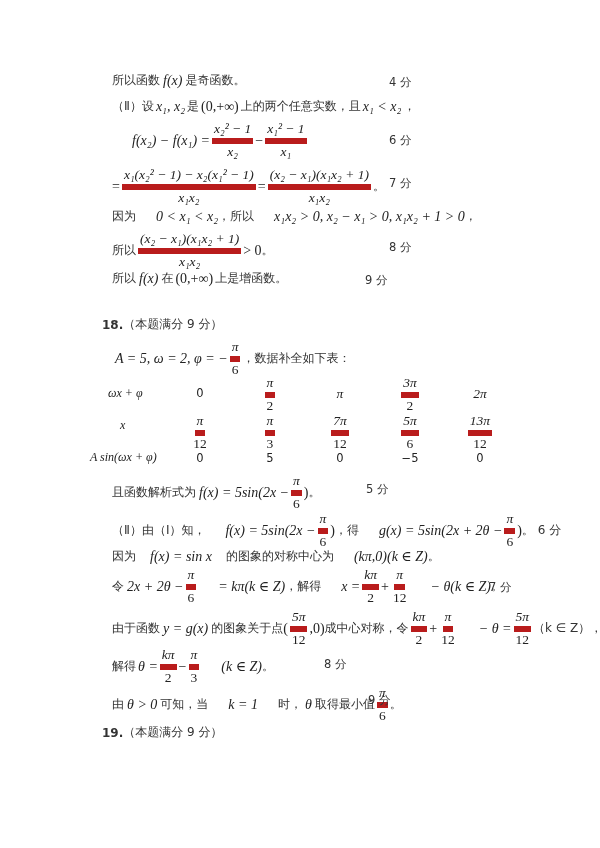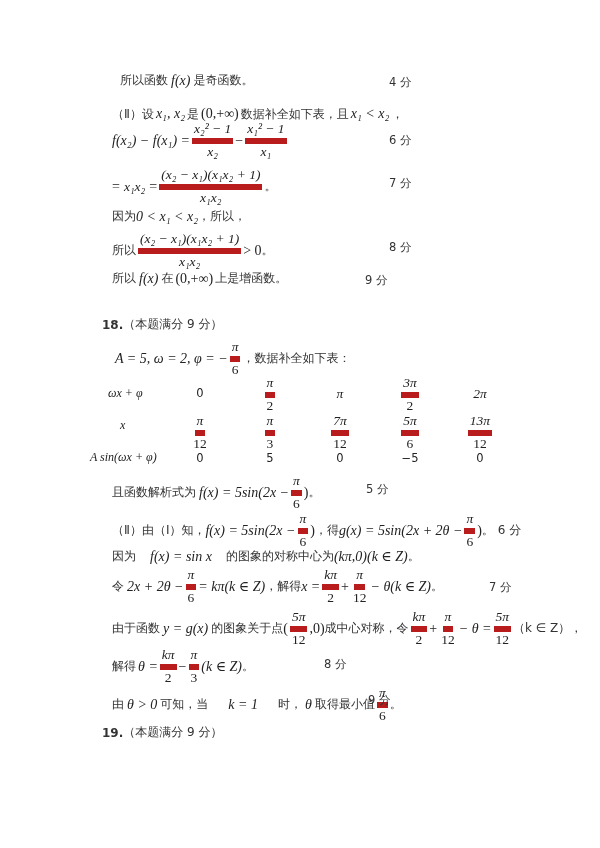--- a/index.html
+++ b/index.html
@@ -1,48 +1,48 @@
 <!DOCTYPE html>
 <html><head>
 <meta charset="utf-8">
 <style>
   * { box-sizing: border-box; margin: 0; padding: 0; }
   html, body { width: 600px; height: 848px; background: #ffffff; overflow: hidden; }
   body { position: relative; font-family: "DejaVu Serif", "Liberation Serif", serif; color: #222; font-size: 12.5px; }
   .line { position: absolute; left: 0; white-space: nowrap; display: flex; align-items: center; }
   .cn { font-family: "DejaVu Sans", "Liberation Sans", sans-serif; font-size: 12px; color: #333; }
-  .m { font-family: "Liberation Serif", "DejaVu Serif", serif; font-style: italic; font-size: 14px; }
+  .m { font-family: "Liberation Serif", "DejaVu Serif", serif; font-style: italic; font-size: 14px; margin-left: 20px; }
   .mr { font-family: "Liberation Serif", "DejaVu Serif", serif; font-size: 14px; }
   .score { position: absolute; font-family: "DejaVu Sans", "Liberation Sans", sans-serif; font-size: 11.5px; color: #333; }
   .frac { display: inline-flex; flex-direction: column; align-items: center; vertical-align: middle; margin: 0 2px; font-family: "Liberation Serif", serif; font-size: 13.5px; }
   .frac .num { border-bottom: 6px solid #b91c1c; padding: 0 2px 1px; line-height: 1.1; }
   .frac .den { padding: 1px 2px 0; line-height: 1.1; }
   .it { font-style: italic; }
   .heading { font-family: "DejaVu Sans", "Liberation Sans", sans-serif; font-size: 12px; color: #333; }
   .heading b { font-weight: bold; }
   .tcell { position: absolute; text-align: center; width: 60px; display: flex; justify-content: center; align-items: center; font-family: "Liberation Serif", serif; font-size: 13.5px; }
   .tcell.sans { font-family: "DejaVu Sans", "Liberation Sans", sans-serif; font-size: 11.5px; }
   .rowlabel { position: absolute; font-family: "Liberation Serif", serif; font-style: italic; font-size: 12px; }
 </style>
 </head>
 <body>
 
-<div class="line" style="top:72px; left:120px;">
+<div class="line" style="top:72px; left:112px;">
   <span class="cn">所以函数</span>
   <span class="m" style="margin:0 3px;">f(x)</span>
   <span class="cn">是奇函数。</span>
 </div>
 <span class="score" style="top:75px; left:389px;">4 分</span>
 
 <div class="line" style="top:98px; left:112px;">
   <span class="cn">（Ⅱ）设</span>
-  <span class="m" style="margin:8px 2px;">x₁, x₂</span>
+  <span class="m" style="margin:0 2px;">x₁, x₂</span>
   <span class="cn">是</span>
   <span class="mr" style="margin:0 2px;">(0,+∞)</span>
-  <span class="cn">数据补全如下表，且</span>
+  <span class="cn">上的两个任意实数，且</span>
   <span class="m" style="margin:0 2px;">x₁ &lt; x₂</span>
   <span class="cn">，</span>
 </div>
 
 <div class="line" style="top:122px; left:112px;">
   <span class="m">f(x₂) − f(x₁) =</span>
   <span class="frac">
       <span class="num it">x₂² − 1</span>
       <span class="den it">x₂</span>
     </span>
@@ -50,35 +50,37 @@
   <span class="frac">
       <span class="num it">x₁² − 1</span>
       <span class="den it">x₁</span>
     </span>
 </div>
 <span class="score" style="top:133px; left:389px;">6 分</span>
 
 <div class="line" style="top:168px; left:112px;">
   <span class="mr">=</span>
   <span class="frac">
+      <span class="num it">x₁(x₂² − 1) − x₂(x₁² − 1)</span>
       <span class="den it">x₁x₂</span>
     </span>
   <span class="mr">=</span>
   <span class="frac">
       <span class="num it">(x₂ − x₁)(x₁x₂ + 1)</span>
       <span class="den it">x₁x₂</span>
     </span>
   <span class="cn">。</span>
 </div>
 <span class="score" style="top:176px; left:389px;">7 分</span>
 
 <div class="line" style="top:208px; left:112px;">
   <span class="cn">因为</span>
   <span class="m">0 &lt; x₁ &lt; x₂</span>
   <span class="cn">，所以</span>
+  <span class="m">x₁x₂ &gt; 0, x₂ − x₁ &gt; 0, x₁x₂ + 1 &gt; 0</span>
   <span class="cn">，</span>
 </div>
 
 <div class="line" style="top:232px; left:112px;">
   <span class="cn">所以</span>
   <span class="frac">
       <span class="num it">(x₂ − x₁)(x₁x₂ + 1)</span>
       <span class="den it">x₁x₂</span>
     </span>
   <span class="mr">&gt; 0</span>

